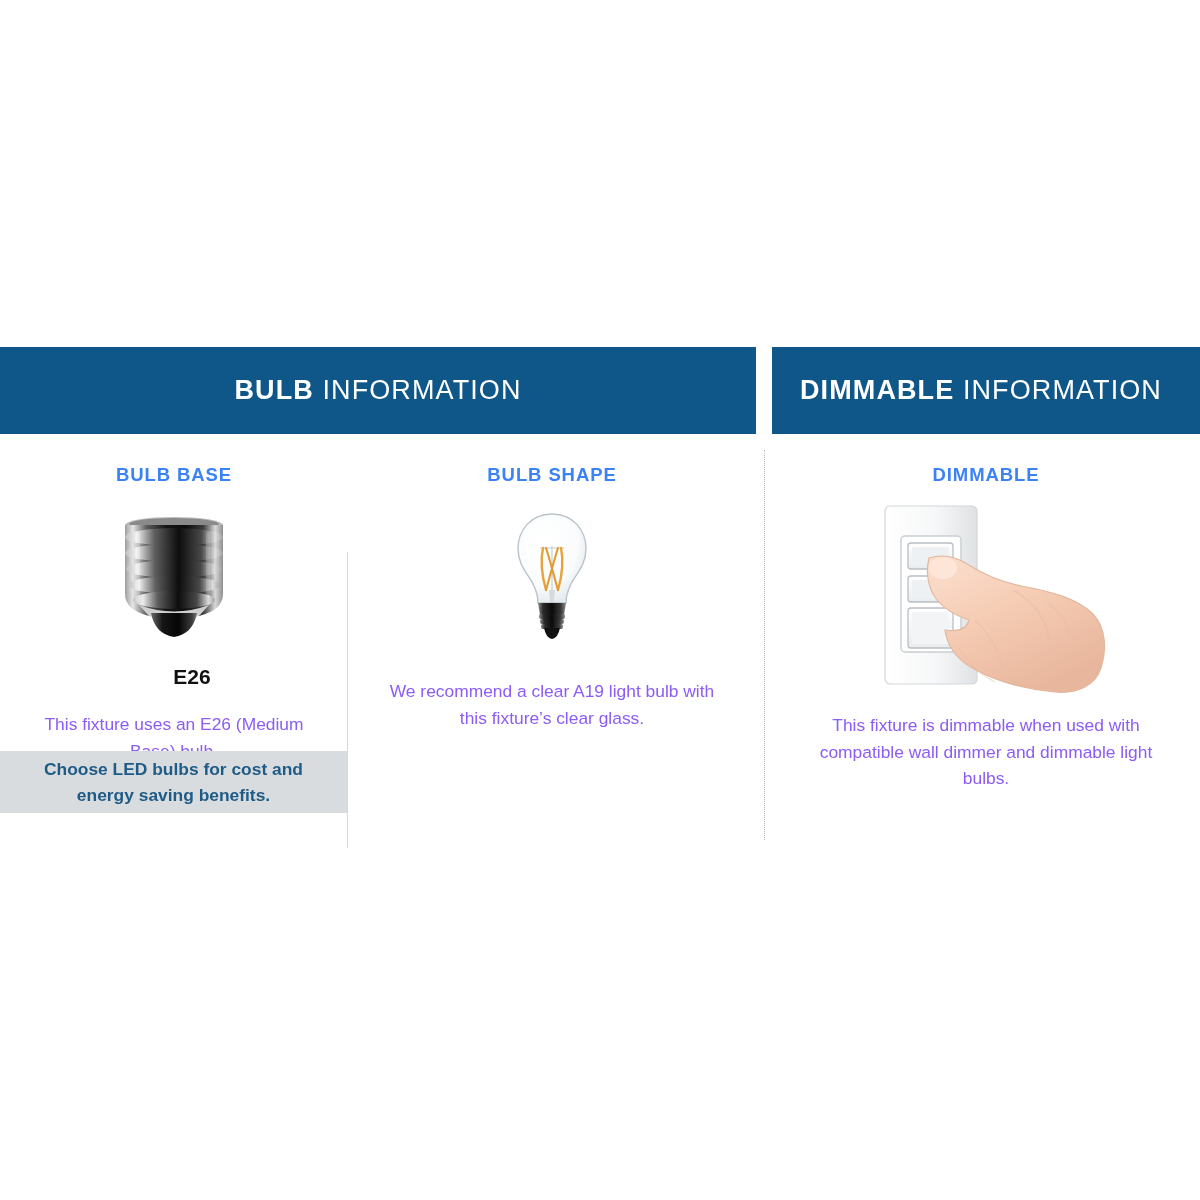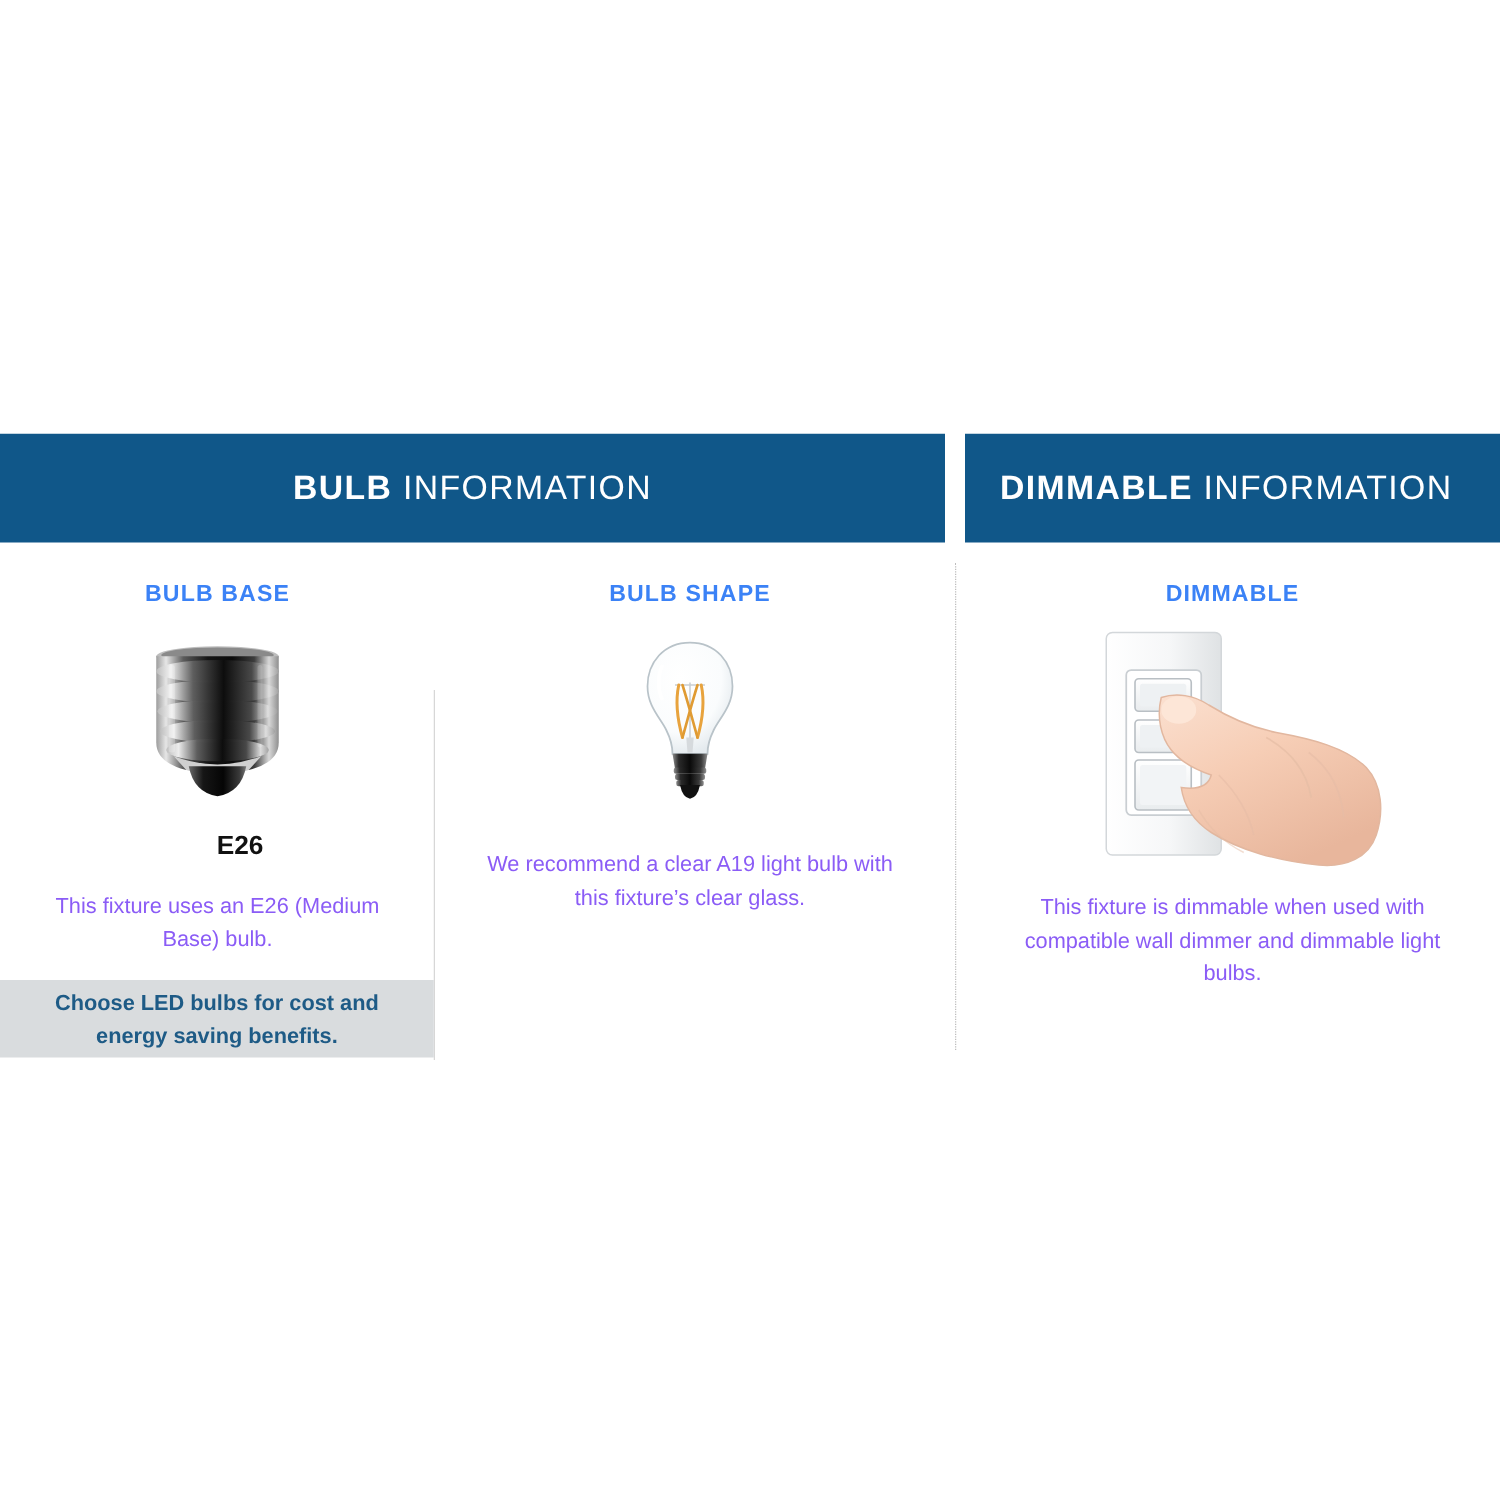--- a/index.html
+++ b/index.html
@@ -107,21 +107,21 @@
     font-weight: 400;
   }
   #col-base  .desc  { width: 270px; }
   #col-shape .desc  { width: 330px; }
   #col-dimmable .desc { width: 340px; padding-top: 18px; }
 
   
   #led-callout {
     position: absolute;
     left: 0px;
-    top: 437px;
+    top: 404px;
     width: 347px;
     height: 62px;
     background: #d9dcde;
     display: flex;
     align-items: center;
     justify-content: center;
   }
   #led-callout .callout-text {
     font-size: 17.4px;
     line-height: 1.5;

